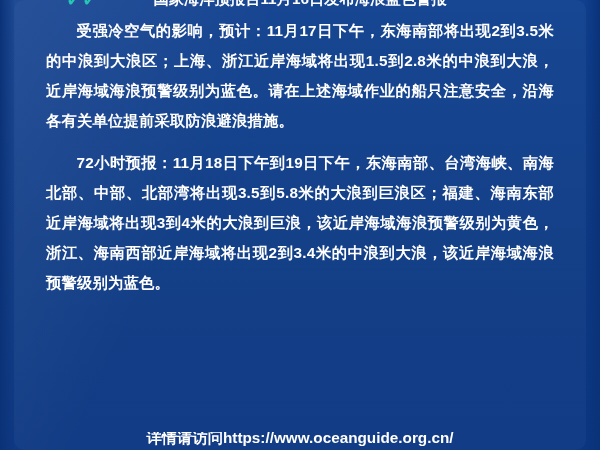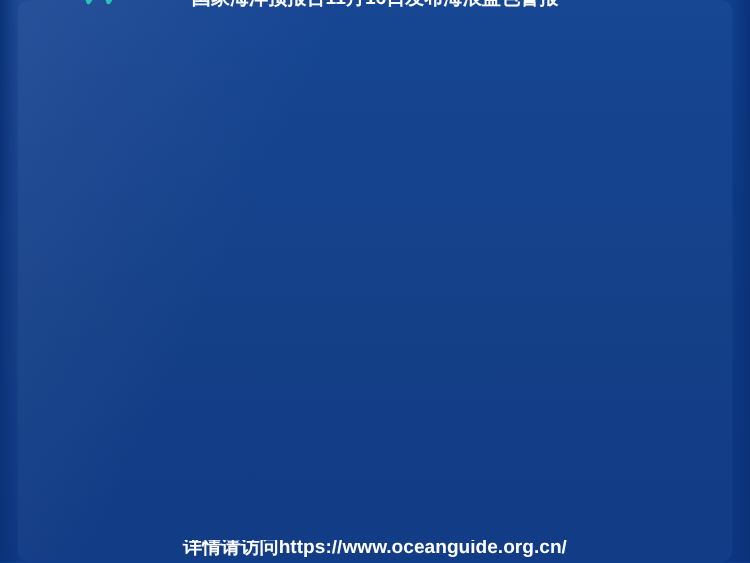--- a/index.html
+++ b/index.html
@@ -133,21 +133,23 @@
   <div class="edge-right"></div>
 
   <div class="card">
 
     <div class="clip-top">
       <div class="cut">国家海洋预报台11月16日发布海浪蓝色警报</div>
       <div class="teal-tick">✓✓</div>
     </div>
 
     <div class="body-text">
+      <p class="para first">受强冷空气的影响，预计：11月17日下午，东海南部将出现2到3.5米的中浪到大浪区；上海、浙江近岸海域将出现1.5到2.8米的中浪到大浪，近岸海域海浪预警级别为蓝色。请在上述海域作业的船只注意安全，沿海各有关单位提前采取防浪避浪措施。</p>
       <div class="spacer"></div>
       <div class="spacer"></div>
+      <p class="para">72小时预报：11月18日下午到19日下午，东海南部、台湾海峡、南海北部、中部、北部湾将出现3.5到5.8米的大浪到巨浪区；福建、海南东部近岸海域将出现3到4米的大浪到巨浪，该近岸海域海浪预警级别为黄色，浙江、海南西部近岸海域将出现2到3.4米的中浪到大浪，该近岸海域海浪预警级别为蓝色。</p>
     </div>
 
     <div class="footer-clip">
       <div class="cut">详情请访问https://www.oceanguide.org.cn/</div>
     </div>
   </div>
 </div>
 
 </body></html>

